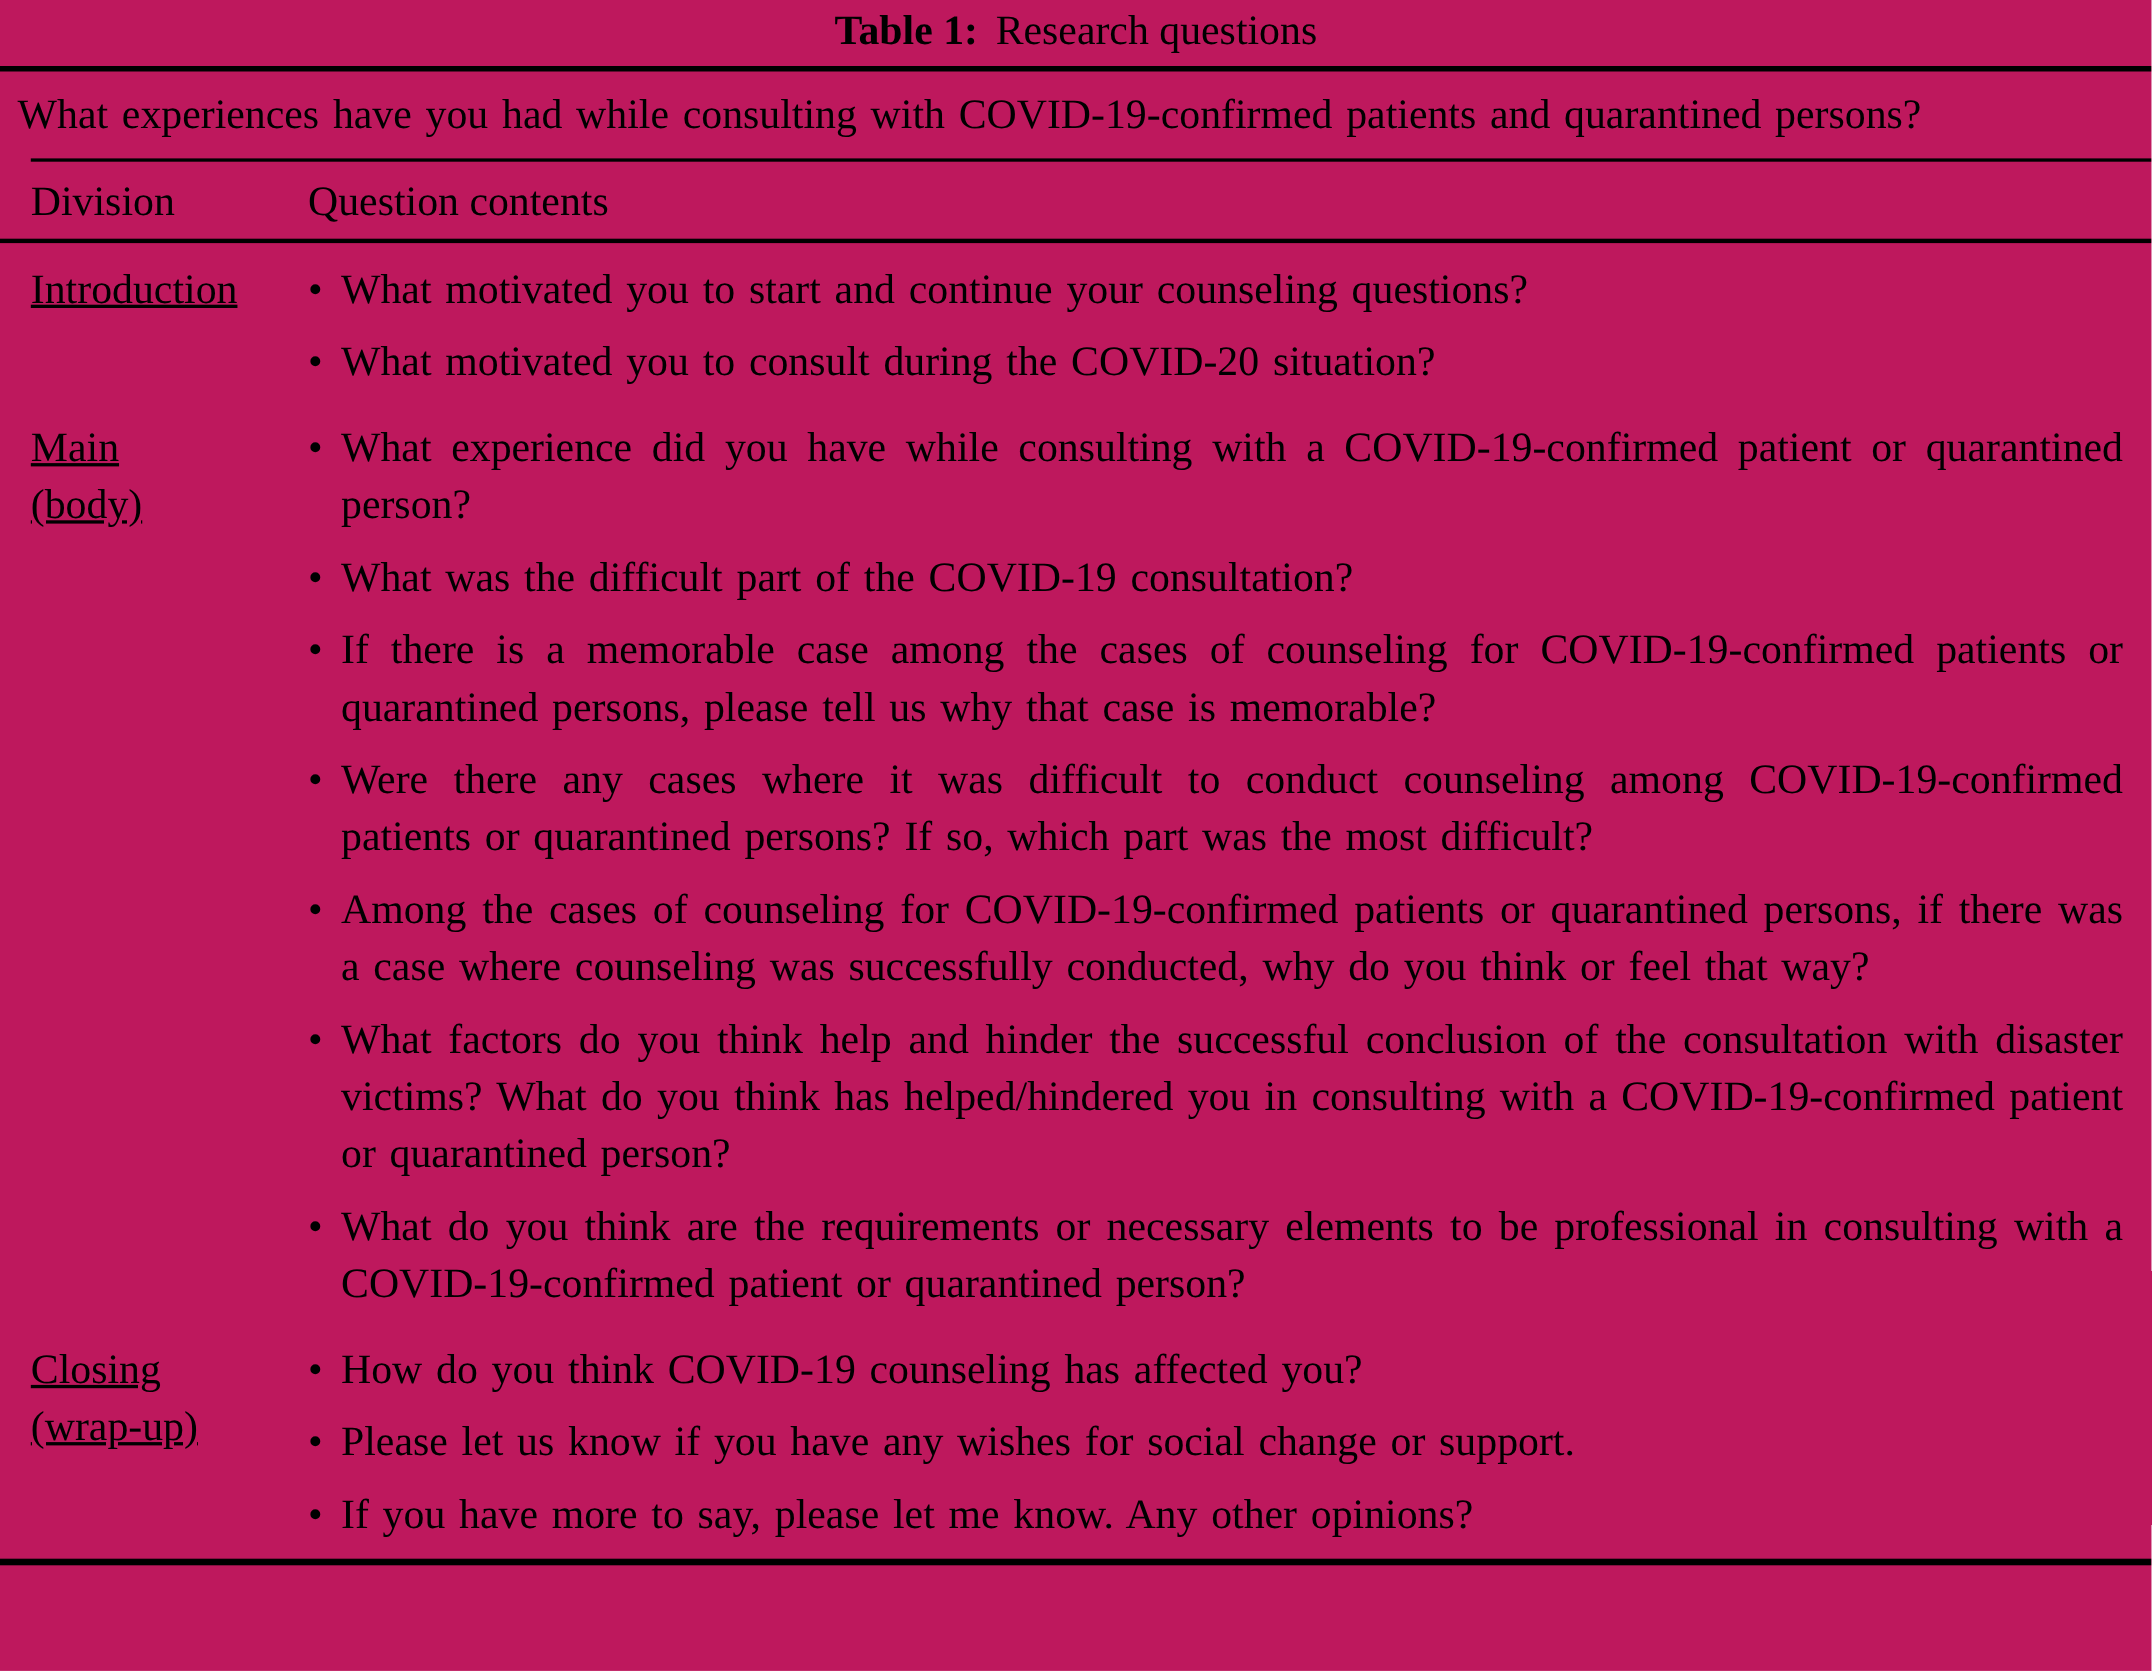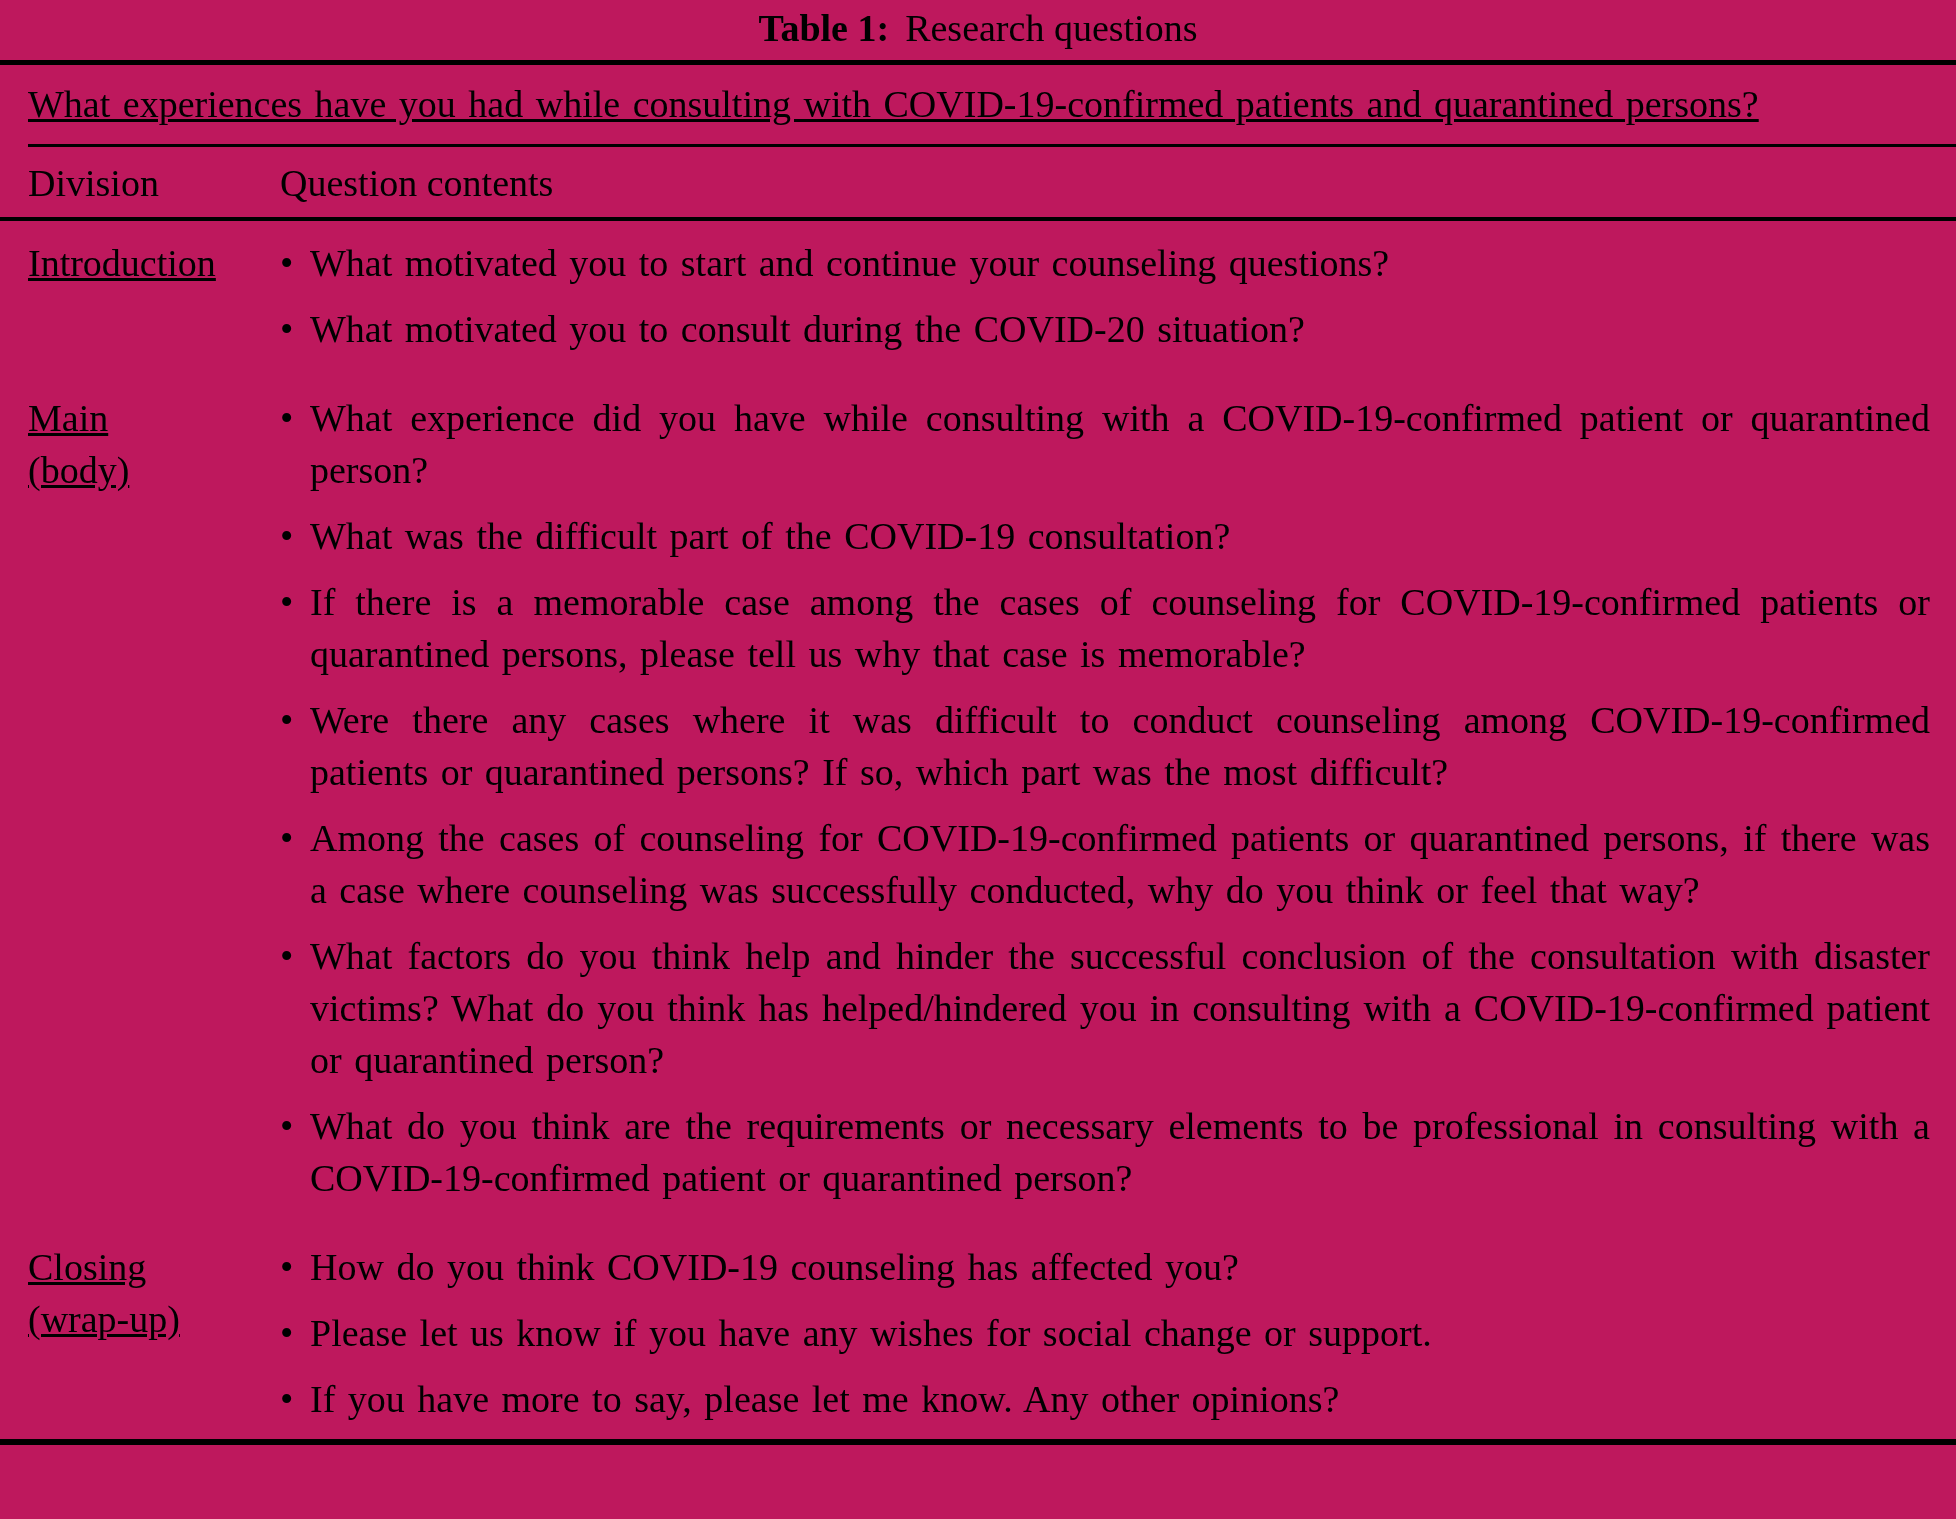--- a/index.html
+++ b/index.html
@@ -21,36 +21,35 @@
     height: 60px;
     box-sizing: border-box;
   }
   .caption-label { font-weight: bold; margin-right: 16px; }
   .rule { background: #000000; }
   .rule-top { height: 5px; }
   .rule-mid-thin { height: 3px; margin-left: 28px; }
   .rule-mid { height: 4px; }
   .rule-bottom { height: 6px; }
   .span-row {
-    padding: 13px 26px 14px 28px;
+    padding: 13px 26px 14px 16px;
     text-align: justify;
     word-spacing: 3px;
-    text-decoration: underline;
   }
   .grid {
     display: grid;
     grid-template-columns: 252px 1fr;
   }
   .header-row {
     padding: 10px 26px 8px 28px;
   }
   .tbody {
     padding: 16px 26px 0 28px;
   }
-  .row + .row { margin-top: 23px; }
+  .row + .row { margin-top: 12px; }
   .division { white-space: pre-line; text-decoration: underline; }
   .q {
     margin: 0 0 14px 0;
     padding-left: 30px;
     position: relative;
     text-align: justify;
     word-spacing: 3px;
   }
   .b {
     position: absolute;

